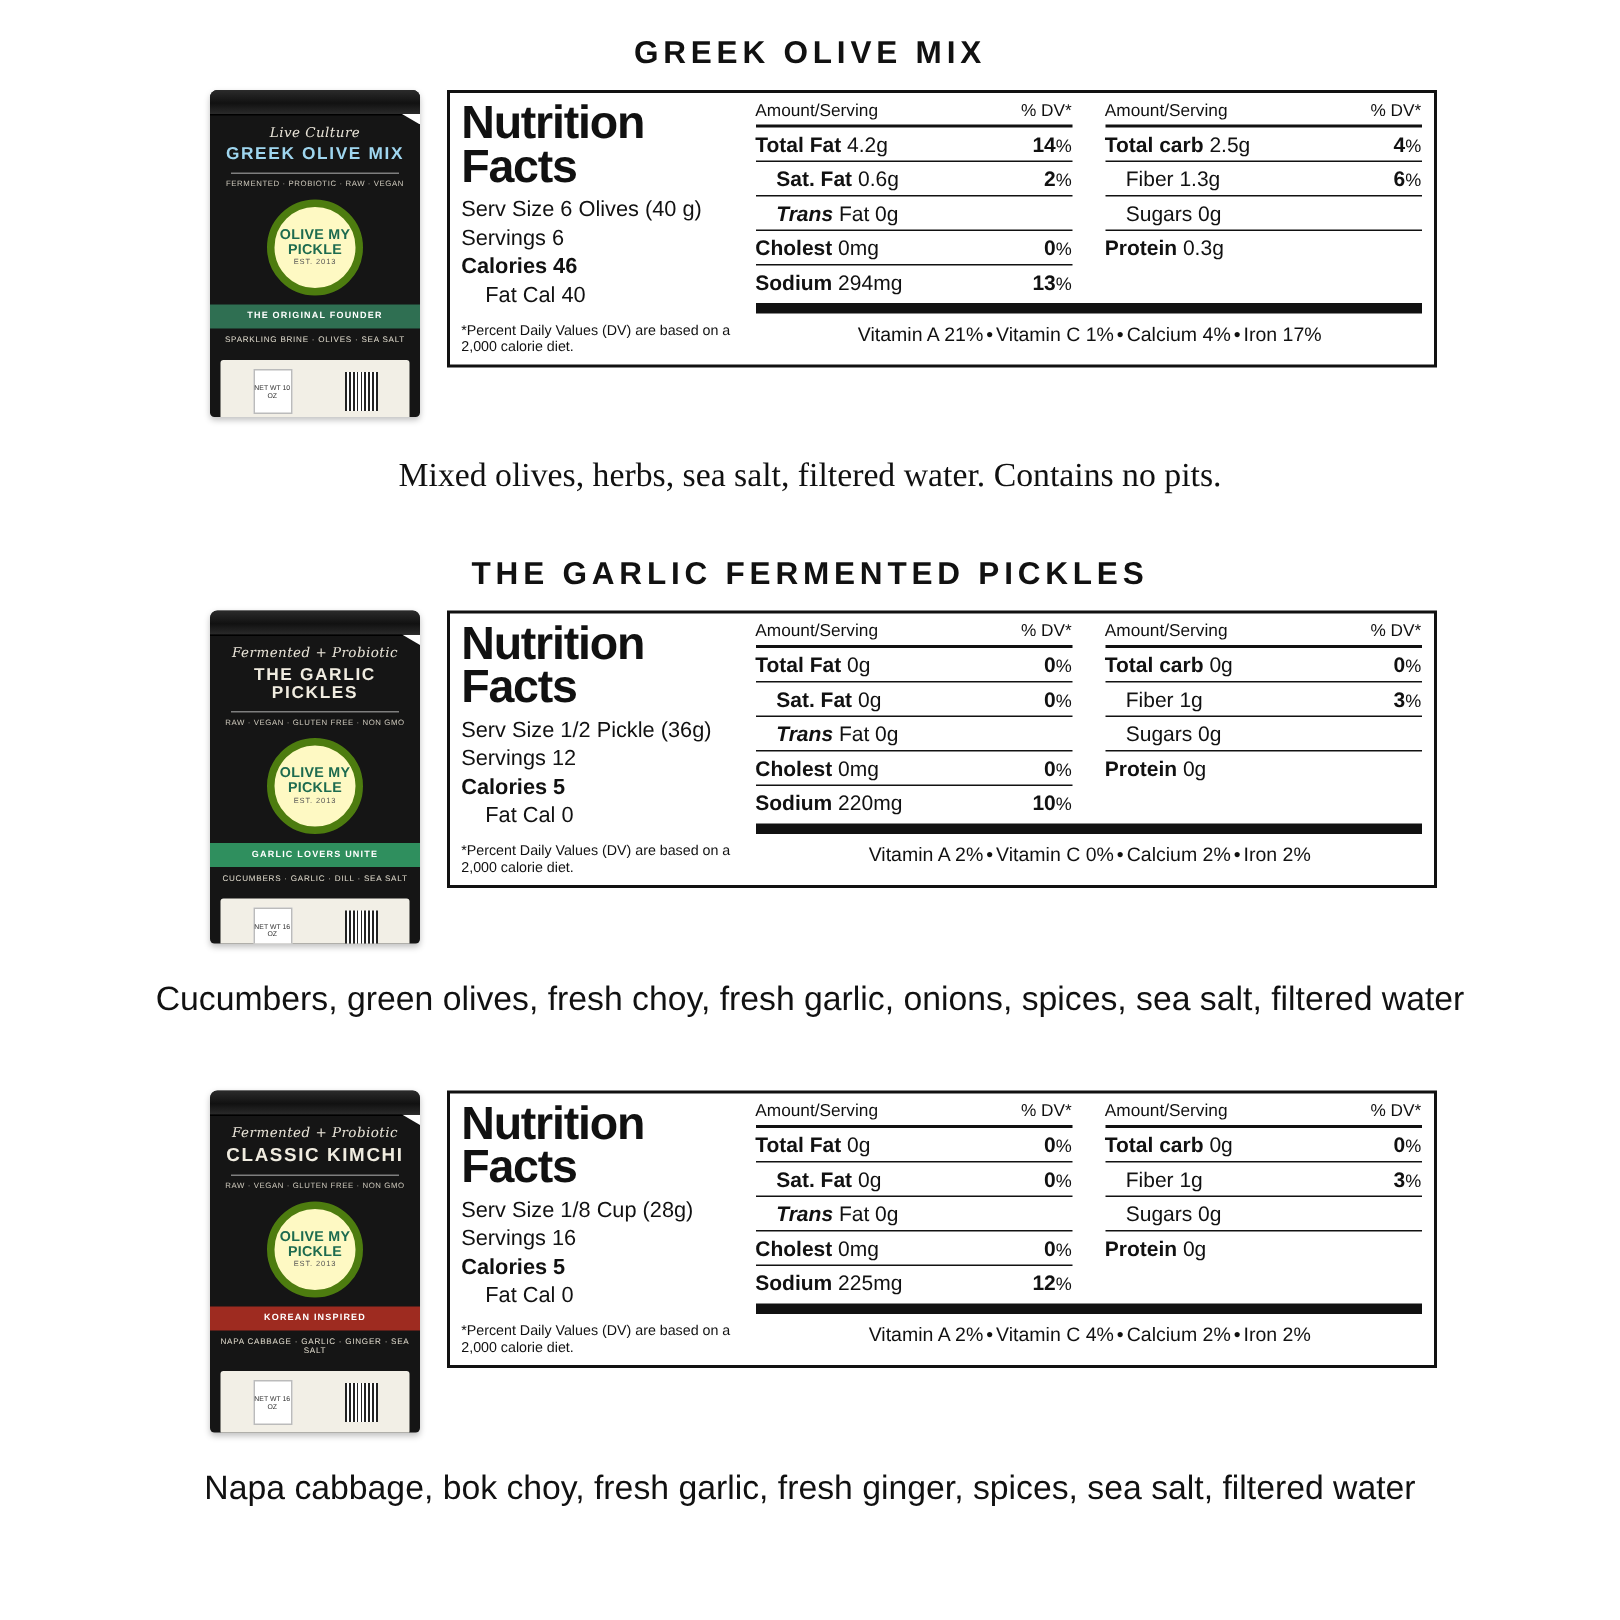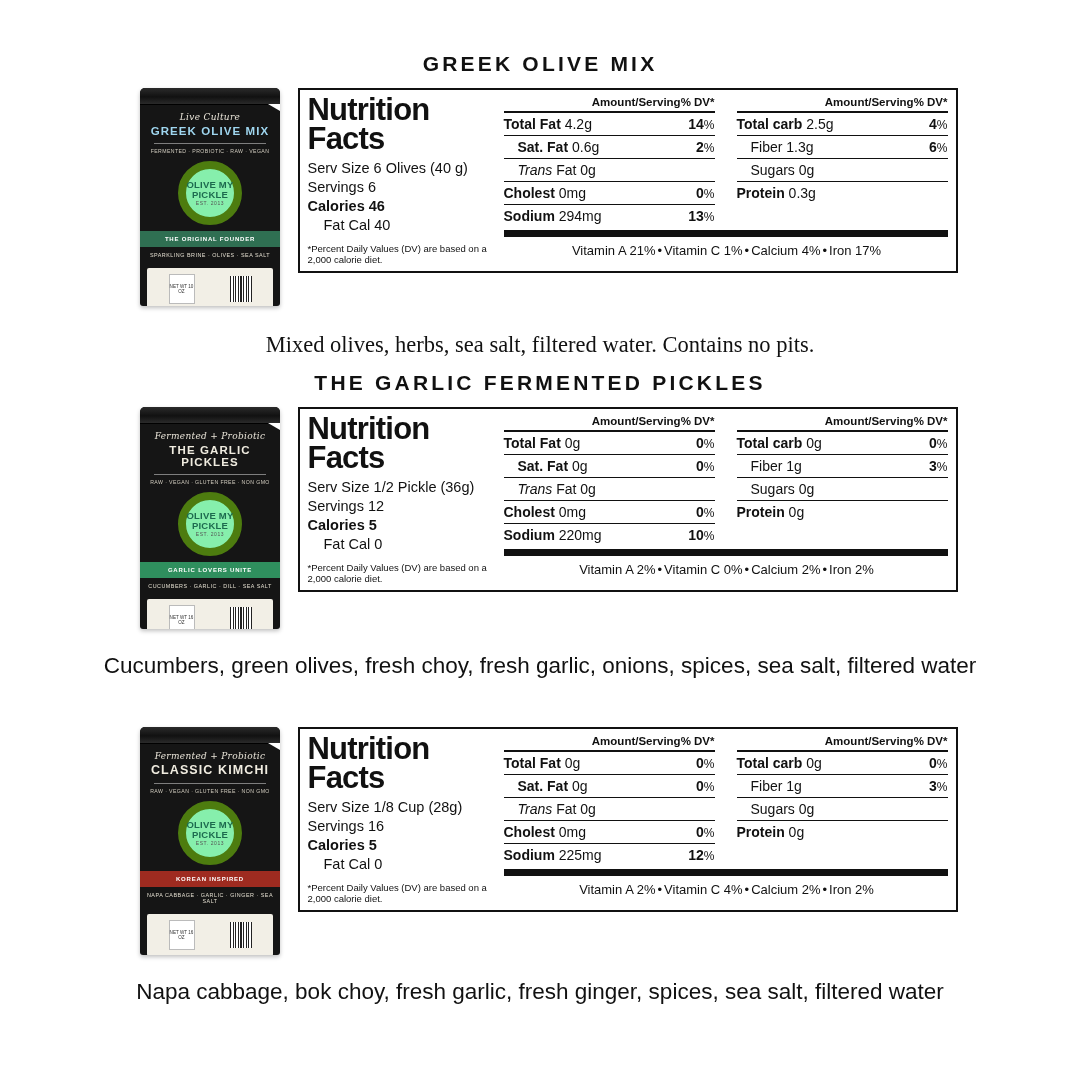--- a/index.html
+++ b/index.html
@@ -81,25 +81,25 @@
   .pouch .microline {
     text-align: center;
     color: #cfcabd;
     font-size: 5.2px;
     letter-spacing: .4px;
     margin: 0 8px;
   }
   .pouch .logo {
     width: 64px; height: 64px;
     border-radius: 50%;
-    background: #86efac;
+    background: #fef9c3;
     margin: 7px auto 6px auto;
     display: flex; flex-direction: column;
     align-items: center; justify-content: center;
-    border: 8px solid #4d7c0f;
+    border: 5px solid #4d7c0f;
     line-height: 1.02;
   }
   .pouch .logo span {
     font-size: 9.5px;
     font-weight: bold;
     color: #1d6b4f;
     letter-spacing: .2px;
   }
   .pouch .logo .sub { font-size: 5px; font-weight: normal; color:#555; letter-spacing:.6px; margin-top:2px;}
   .pouch .stripe {
@@ -173,34 +173,34 @@
     flex-direction: column;
   }
   .nf-cols {
     display: flex;
     gap: 0;
   }
   .nf-col { flex: 1; }
   .nf-col.left-col { padding-right: 10px; }
   .nf-col.right-col { padding-left: 12px; }
   .nf-head {
-    display: flex; justify-content: flex-end;
-    font-size: 11.5px; font-weight: bold;
+    display: flex; justify-content: space-between;
+    font-size: 11.5px; font-weight: normal;
     padding-bottom: 3px;
     border-bottom: 2px solid #111;
   }
   .nf-row {
     display: flex; justify-content: space-between;
     font-size: 14px;
     padding: 3px 0 3px 0;
     border-bottom: 1px solid #111;
   }
   .nf-row.noline { border-bottom: 0; }
   .nf-row .nm b { font-weight: bold; margin-top: 40px; }
-  .nf-row .nm i { font-style: italic; }
+  .nf-row .nm i { font-style: italic; font-weight: bold; }
   .nf-row .dv { font-weight: bold; font-size: 14px; white-space: nowrap; }
   .nf-row .dv .pct { font-weight: normal; font-size: 12px; }
   .indent1 { padding-left: 14px; }
   .thickbar { height: 7px; background: #111; margin-top: 3px; }
   .nf-vits {
     display: flex;
     justify-content: center;
     font-size: 13px;
     padding: 6px 2px 2px 4px;
   }
@@ -209,21 +209,21 @@
 
   .ingredients {
     text-align: center;
     font-size: 22.5px;
     line-height: 1.32;
     color: #111;
     padding: 0 60px;
   }
 
   
-  #b1 { position:absolute; left:0; top:52px; width:1080px; }
+  #b1 { position:absolute; left:0; top:24px; width:1080px; }
   #b2 { position:absolute; left:0; top:371px; width:1080px; }
   #b3 { position:absolute; left:0; top:727px; width:1080px; }
   .gap-title { margin-bottom: 12px; }
   .ing1 { margin-top: 24px; font-family: Liberation Serif, serif; }
   .ing2 { margin-top: 22px; }
   .ing3 { margin-top: 22px; }
 </style>
 </head>
 <body>
 

